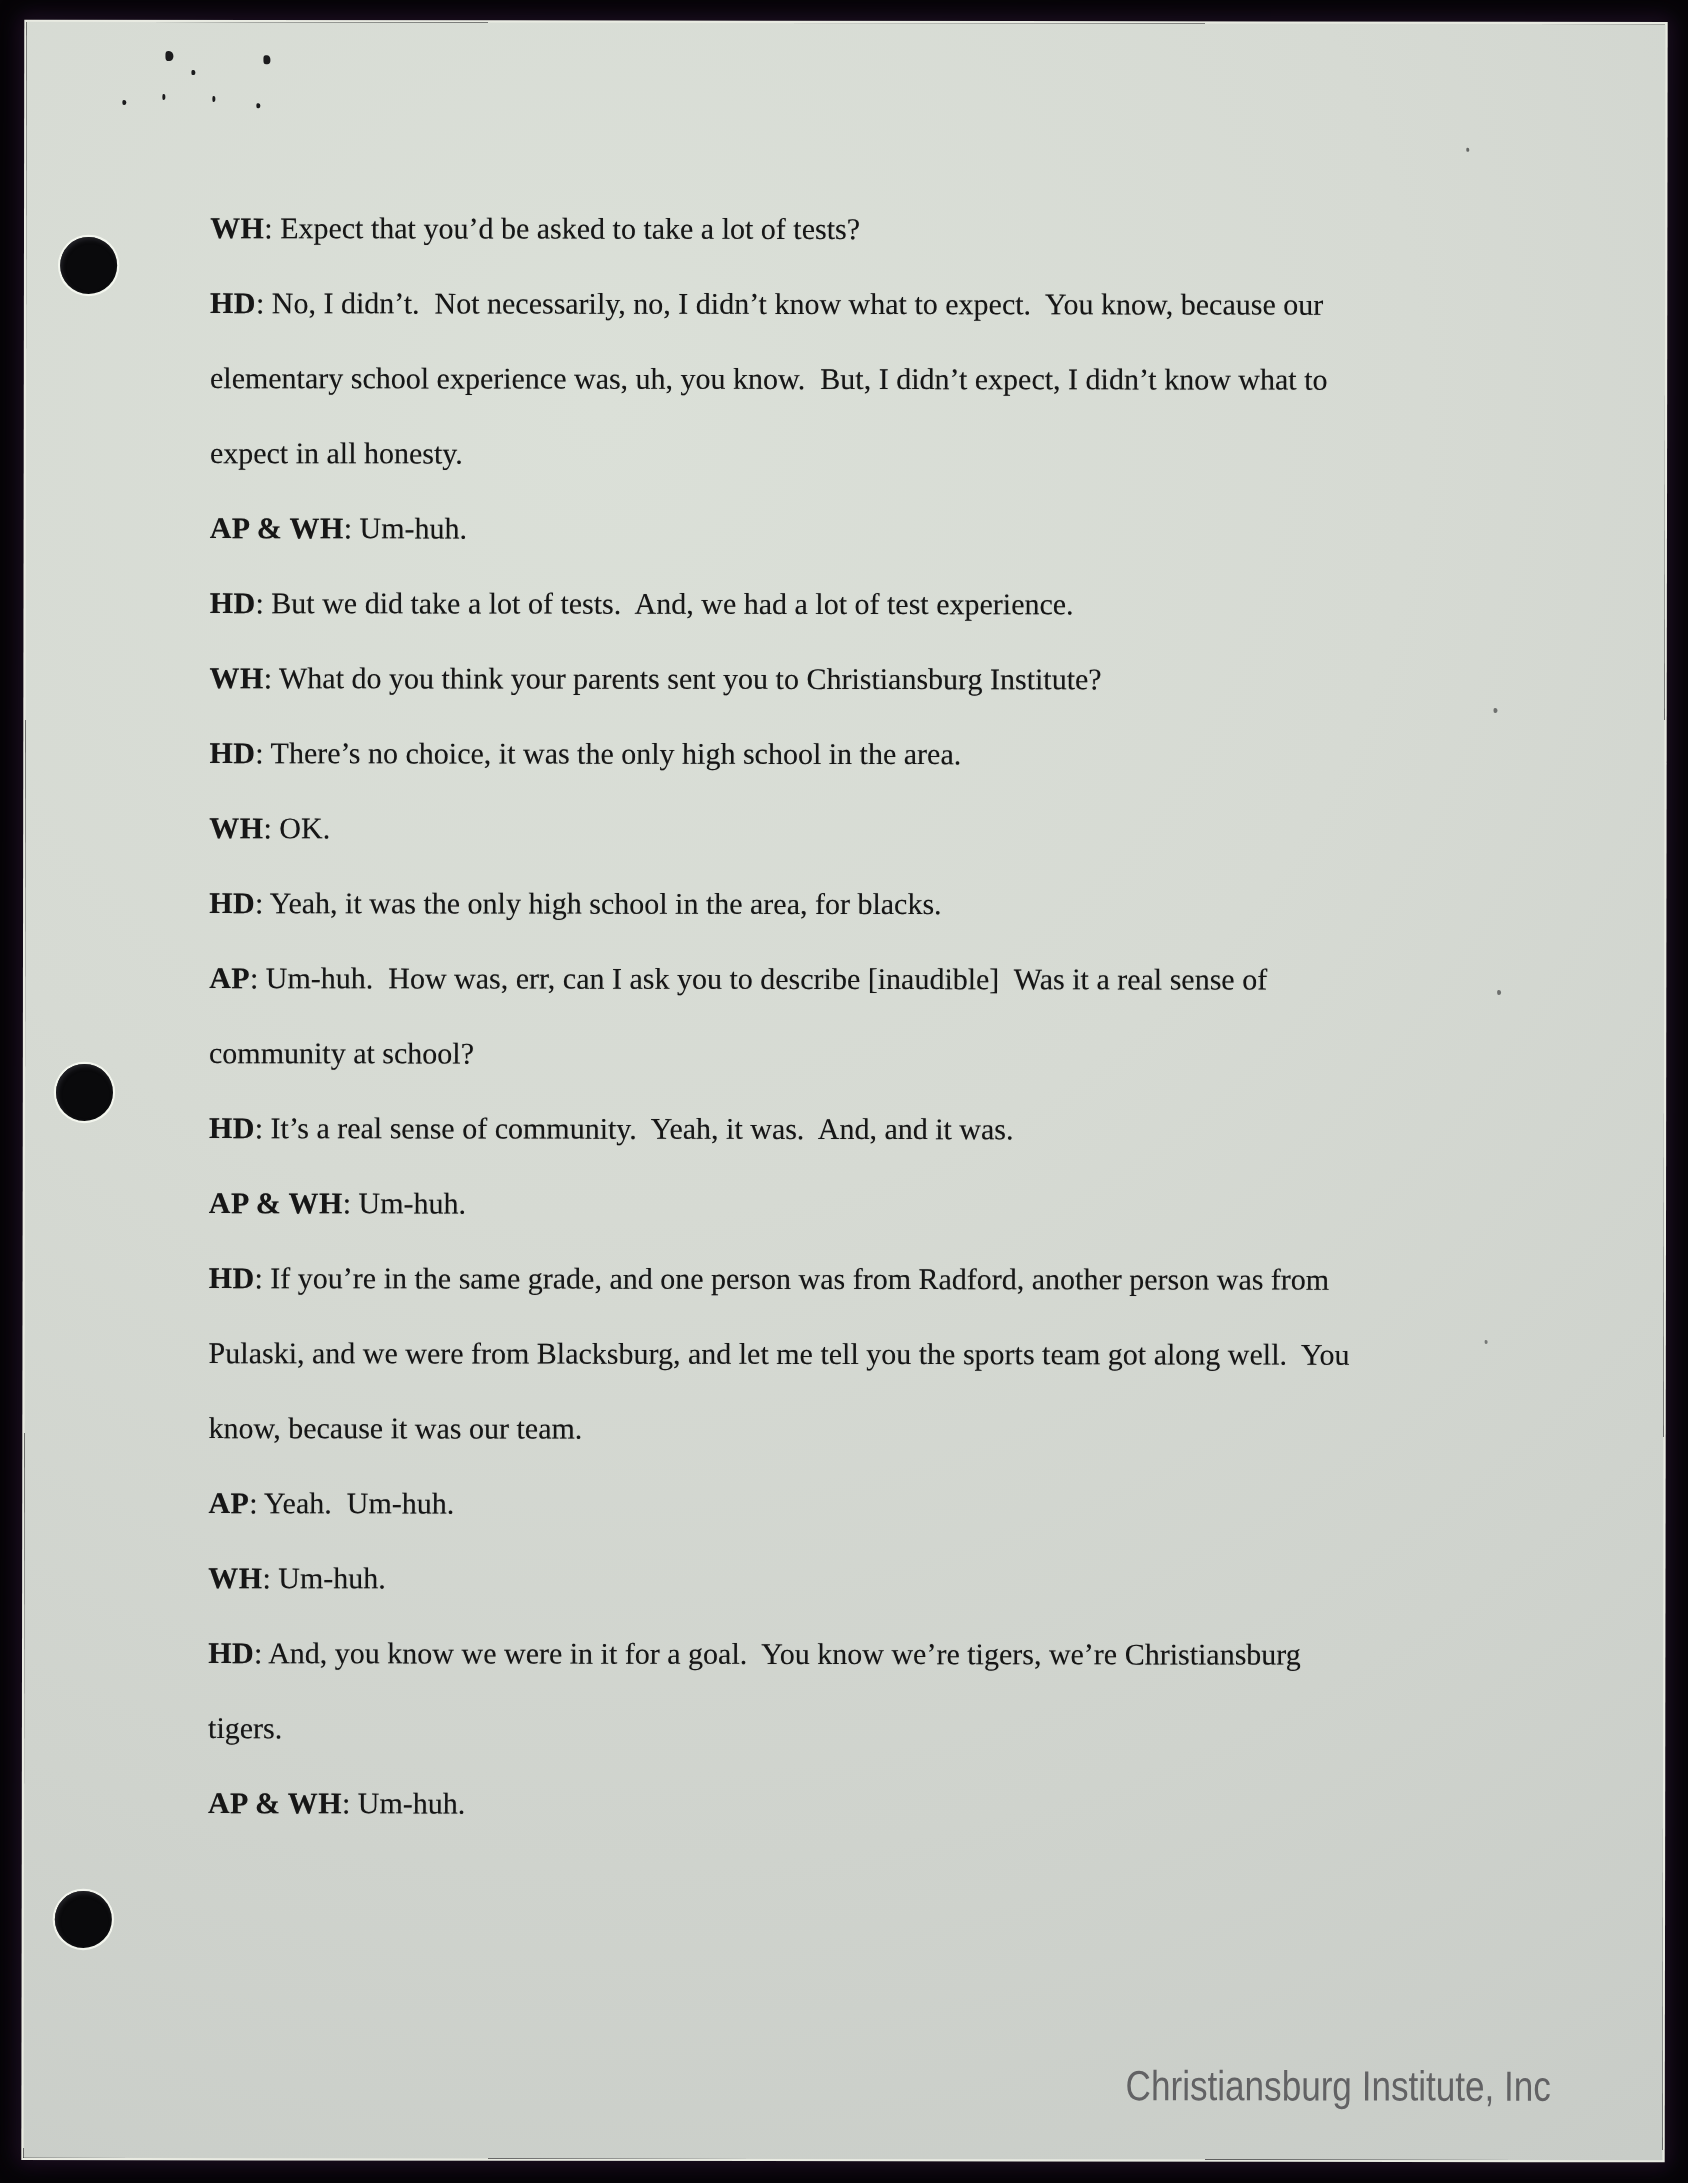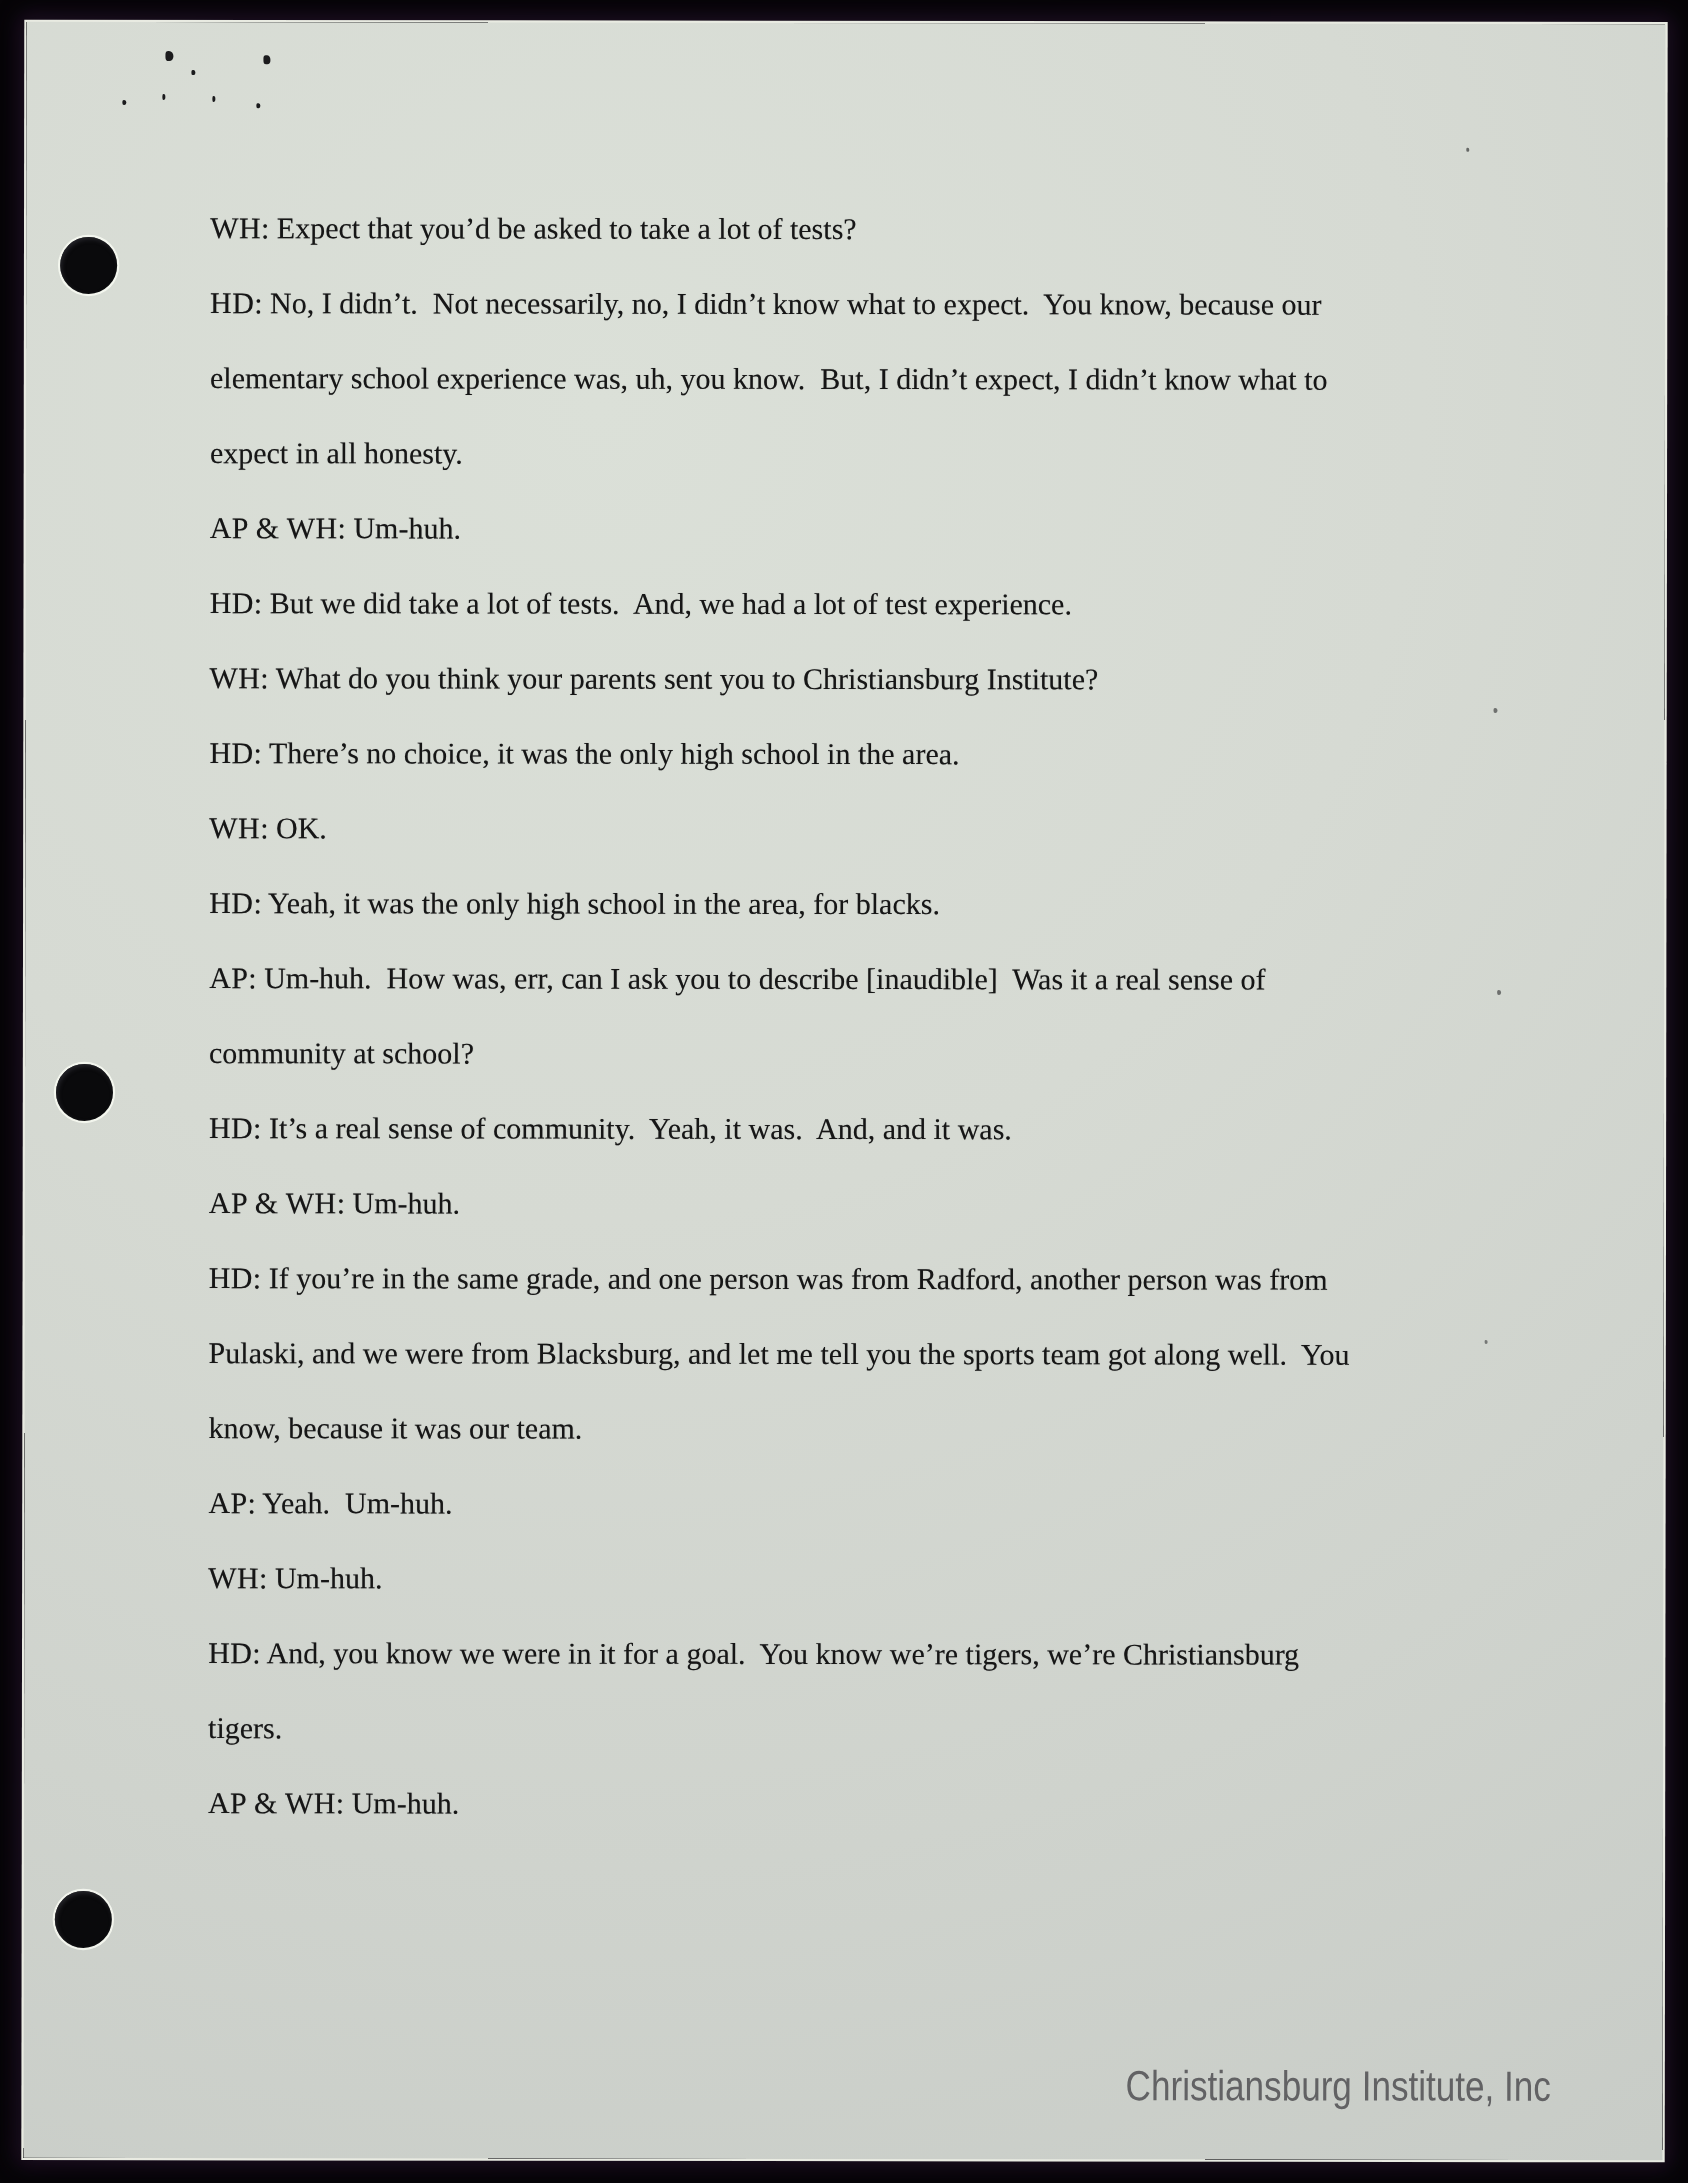--- a/index.html
+++ b/index.html
@@ -66,21 +66,21 @@
     color: #161616;
     font-size: 30px;
     line-height: 75px;
     text-shadow: 0 0 0.7px rgba(25, 25, 28, 0.45);
   }
   .transcript p {
     margin: 0;
     white-space: pre-wrap;
   }
   .transcript b {
-    font-weight: normal;
+    font-weight: bold;
     letter-spacing: 0.4px;
   }
 
   
   .watermark {
     position: absolute;
     left: 1102px;
     top: 2039px;
     font-family: "Liberation Sans", sans-serif;
     font-size: 39px;

